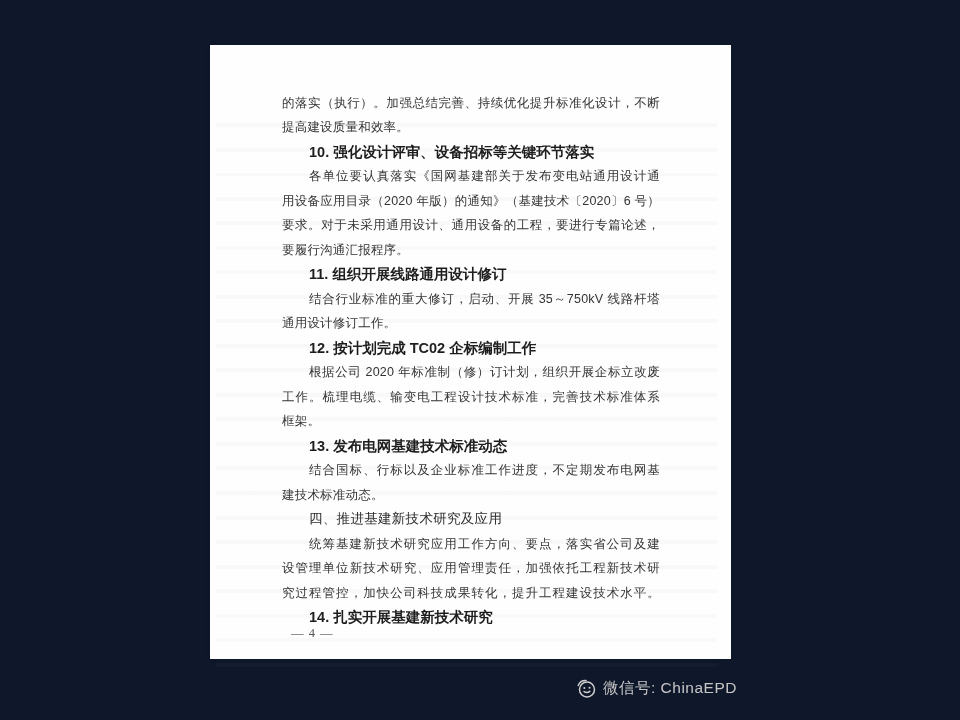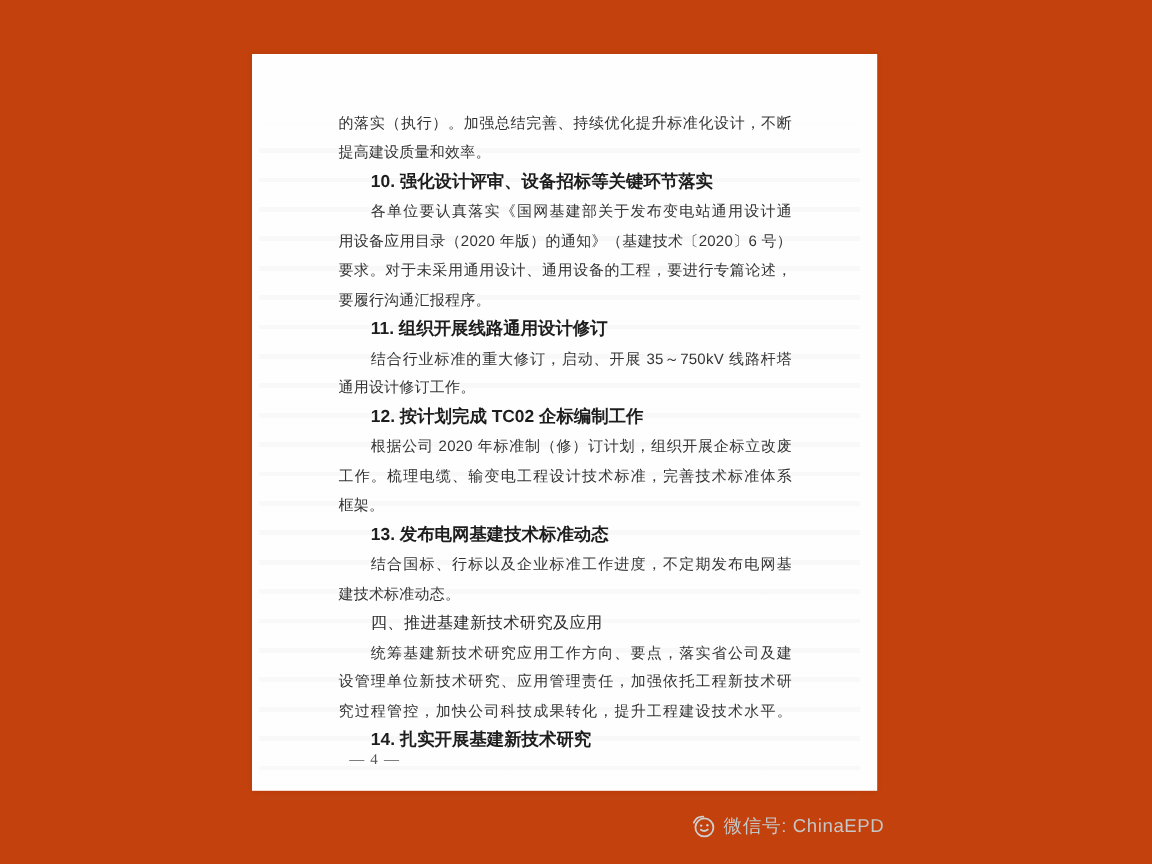--- a/index.html
+++ b/index.html
@@ -1,21 +1,21 @@
 <!DOCTYPE html>
 <html><head>
 <meta charset="utf-8">
 <style>
   * { margin:0; padding:0; box-sizing:border-box; }
   html,body { width:960px; height:720px; overflow:hidden; }
   body { font-family:"Liberation Sans", sans-serif; }
 
   .stage {
     position:relative; width:960px; height:720px;
-    background:#c2410c;
+    background:#0f172a;
   }
 
   .doc-page {
     position:absolute; left:210px; top:45px;
     width:521px; height:614px;
     background:#fefefe;
     box-shadow:0 0 5px rgba(0,0,0,0.07);
   }
   
   .doc-page::after {

